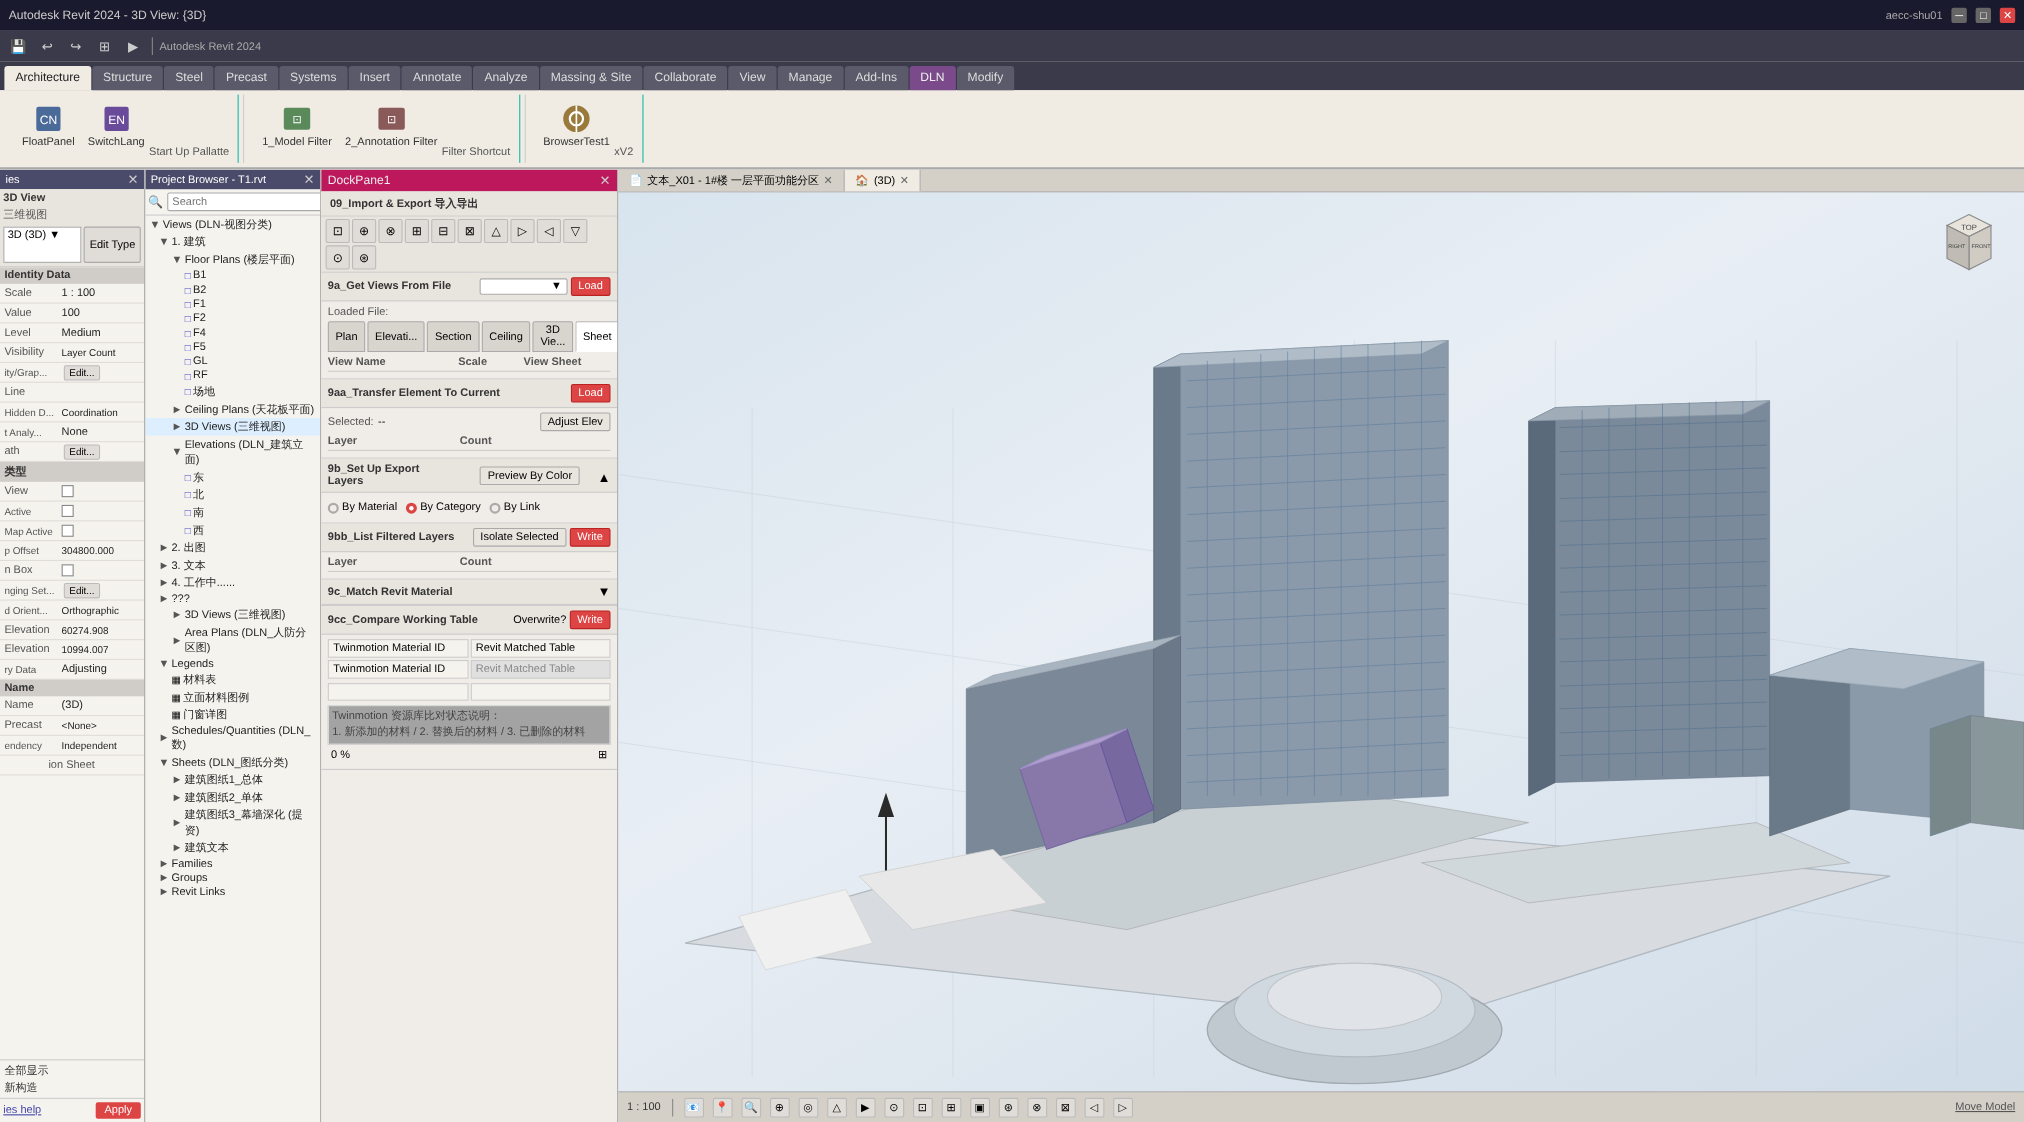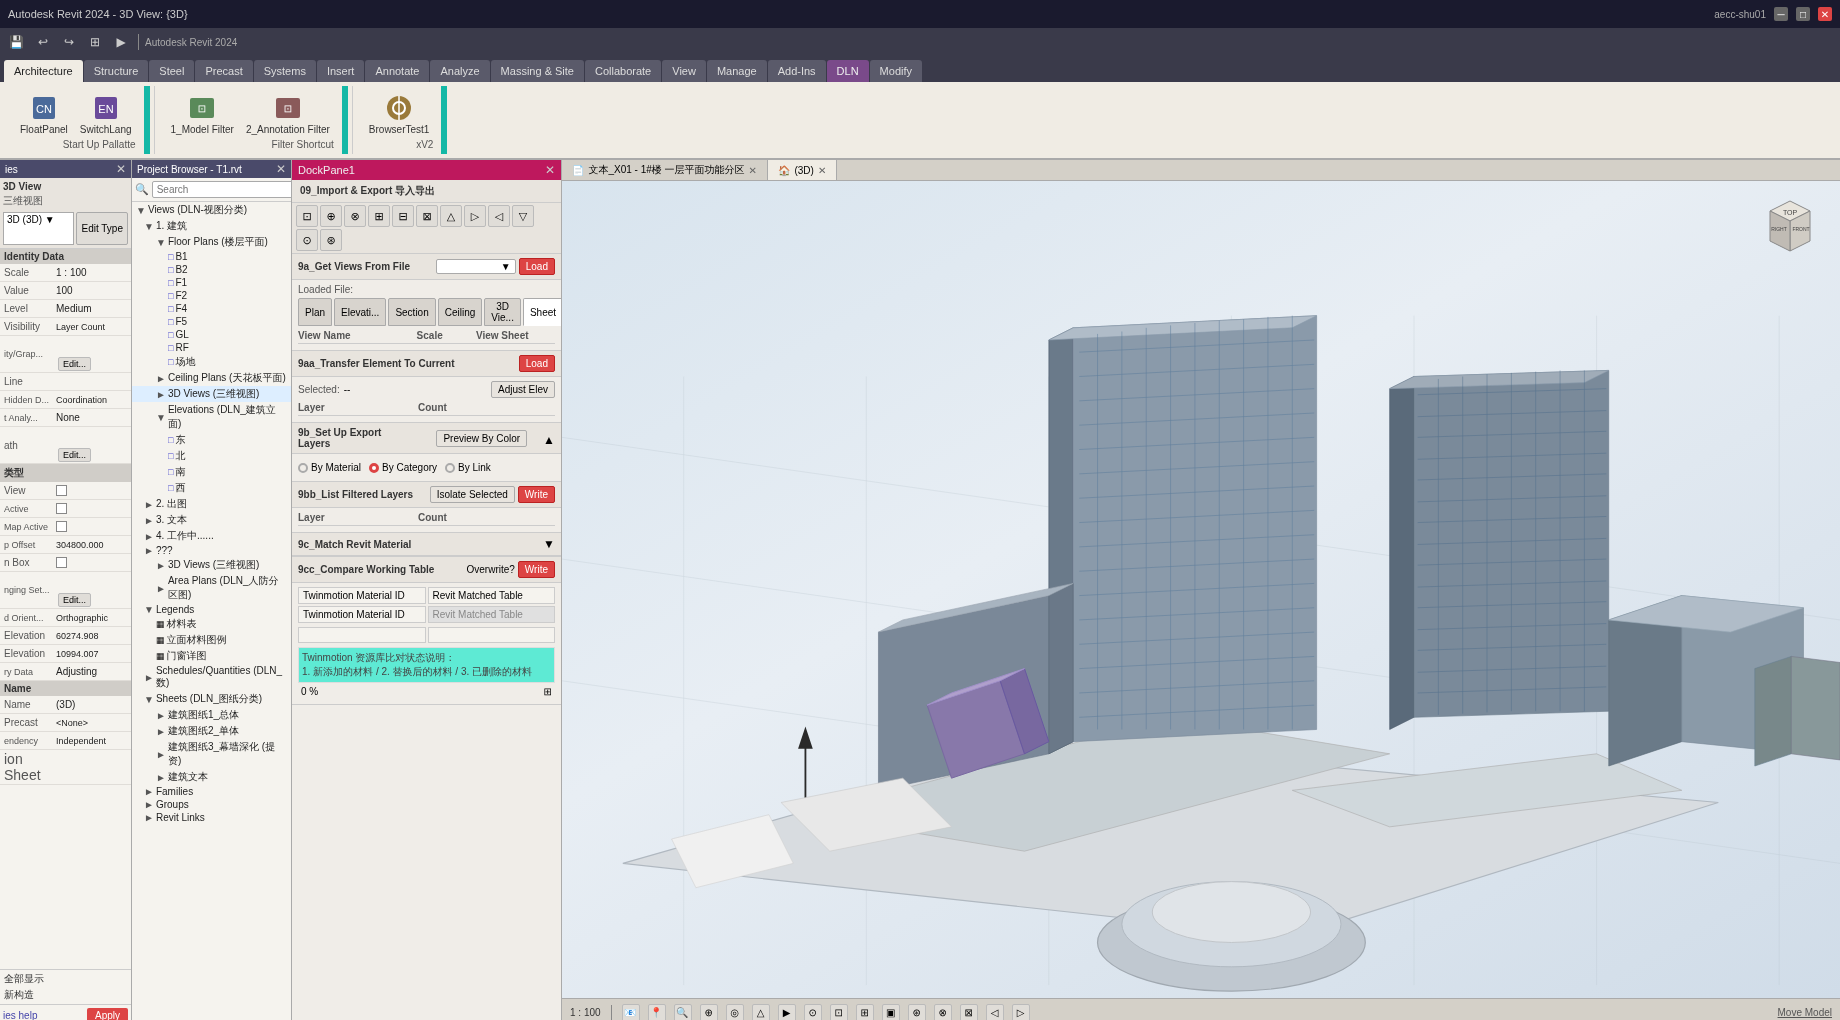--- a/index.html
+++ b/index.html
@@ -6,40 +6,40 @@
     body { font-family: 'Segoe UI', Arial, sans-serif; font-size: 11px; background: #d4d0c8; overflow: hidden; width: 1840px; height: 1020px; }
 
     
     #titlebar { height: 28px; background: #1a1a2e; display: flex; align-items: center; justify-content: space-between; padding: 0 8px; color: #ccc; font-size: 11px; }
     #titlebar-left { display: flex; align-items: center; gap: 4px; }
     #titlebar-right { display: flex; align-items: center; gap: 8px; }
     .titlebar-btn { width: 14px; height: 14px; border: none; border-radius: 2px; cursor: pointer; font-size: 10px; display: flex; align-items: center; justify-content: center; }
     .ribbon-tab { padding: 4px 10px; font-size: 11px; cursor: pointer; background: #5a5a6a; color: #ddd; border-radius: 3px 3px 0 0; height: 22px; display: flex; align-items: center; }
     .ribbon-tab.active { background: #f0ece4; color: #222; }
     #ribbon-content { display: flex; align-items: stretch; min-height: 72px; padding: 4px 8px; gap: 8px; border-bottom: 1px solid #ccc; }
-    .ribbon-group { display: flex; flex-direction: column; align-items: flex-end; border-right: 6px solid #14b8a6; padding: 4px 8px; min-width: 60px; }
+    .ribbon-group { display: flex; flex-direction: row; align-items: flex-start; border-right: 1px solid #14b8a6; padding: 4px 8px; min-width: 60px; }
     .ribbon-group-label { font-size: 10px; color: #555; margin-top: auto; padding-top: 2px; }
     .ribbon-btn { display: flex; flex-direction: column; align-items: center; cursor: pointer; padding: 2px 4px; border-radius: 3px; min-width: 44px; }
     .ribbon-icon { width: 32px; height: 32px; display: flex; align-items: center; justify-content: center; font-size: 18px; }
     .ribbon-btn-label { font-size: 10px; text-align: center; color: #333; }
 
     
     #qat { background: #3a3a4a; height: 28px; display: flex; align-items: center; padding: 0 6px; gap: 4px; }
     .qat-btn { width: 22px; height: 22px; border-radius: 2px; background: transparent; border: none; cursor: pointer; color: #ccc; display: flex; align-items: center; justify-content: center; font-size: 12px; }
 
     
     #main { display: flex; height: calc(1020px - 28px - 26px - 78px - 28px); }
 
     
     #props-panel { width: 135px; background: #f5f3ee; border-right: 1px solid #aaa; display: flex; flex-direction: column; overflow: hidden; }
     .panel-close { cursor: pointer; color: #ccc; font-size: 12px; }
     .prop-row { display: flex; align-items: center; padding: 1px 4px; font-size: 10px; border-bottom: 1px solid #e0ddd8; min-height: 18px; }
     .prop-label { color: #555; width: 52px; flex-shrink: 0; font-size: 10px; }
     .prop-value { color: #222; font-size: 10px; flex: 1; overflow: hidden; text-overflow: ellipsis; white-space: nowrap; }
-    .prop-edit-btn { font-size: 9px; background: #e0ddd8; border: 1px solid #bbb; cursor: pointer; padding: 1px 4px; border-radius: 2px; margin-left: 2px; margin-top: 20px; }
+    .prop-edit-btn { font-size: 9px; background: #e0ddd8; border: 1px solid #bbb; cursor: pointer; padding: 1px 4px; border-radius: 2px; margin-left: 2px; }
     .prop-section-header { background: #d0cdc8; font-size: 10px; font-weight: bold; padding: 2px 4px; color: #333; }
 
     
     #project-browser { width: 160px; background: #f5f3ee; border-right: 1px solid #aaa; display: flex; flex-direction: column; overflow: hidden; }
     .tree-item { display: flex; align-items: center; padding: 1px 4px; cursor: pointer; font-size: 10px; }
     .tree-icon { margin-right: 2px; font-size: 10px; color: #555; }
     .tree-label { font-size: 10px; color: #222; }
     .tree-indent1 { padding-left: 12px; }
     .tree-indent2 { padding-left: 24px; }
     .tree-indent3 { padding-left: 36px; }
@@ -301,21 +301,21 @@
       </div>
       <div class="prop-row">
         <span class="prop-label">Precast</span>
         <span class="prop-value" style="font-size:9px;">&lt;None&gt;</span>
       </div>
       <div class="prop-row">
         <span class="prop-label" style="font-size:9px;">endency</span>
         <span class="prop-value" style="font-size:9px;">Independent</span>
       </div>
       <div class="prop-row">
-        <span class="prop-label" style="font-size:14px;">ion Sheet</span>
+        <span class="prop-label" style="font-size:10px;margin-left:40px;">ion Sheet</span>
       </div>
     </div>
 
     <div style="border-top:1px solid #ccc;padding:2px 4px;display:flex;flex-direction:column;gap:2px;">
       <div style="font-size:10px;color:#333;">全部显示</div>
       <div style="font-size:10px;color:#333;">新构造</div>
     </div>
 
     <div style="border-top:1px solid #ccc;padding:3px;display:flex;justify-content:space-between;align-items:center;">
       <span style="font-size:10px;color:#4444aa;cursor:pointer;text-decoration:underline;">ies help</span>
@@ -628,21 +628,21 @@
         <div style="display:flex;gap:2px;margin-bottom:4px;">
           <div class="table-cell" style="flex:1;font-size:10px;">Twinmotion Material ID</div>
           <div class="table-cell disabled" style="flex:1;font-size:10px;color:#888;">Revit Matched Table</div>
         </div>
 
         <div style="display:flex;gap:2px;margin-bottom:2px;">
           <div style="border:1px solid #ccc;height:16px;flex:1;background:#f5f3ee;"></div>
           <div style="border:1px solid #ccc;height:16px;flex:1;background:#f5f3ee;"></div>
         </div>
 
-        <div style="margin-top:4px;font-size:10px;color:#444;line-height:1.4;background:#5eead4;border:1px solid #ddd;padding:3px;">
+        <div style="margin-top:4px;font-size:10px;color:#444;line-height:1.4;background:#a3a3a3;border:1px solid #ddd;padding:3px;">
           <span>Twinmotion 资源库比对状态说明：</span><br>
           <span>1. 新添加的材料 / 2. 替换后的材料 / 3. 已删除的材料</span>
         </div>
 
         <div class="progress-row">
           <span>0 %</span>
           <span style="margin-left:auto;cursor:pointer;">⊞</span>
         </div>
       </div>
     </div>

